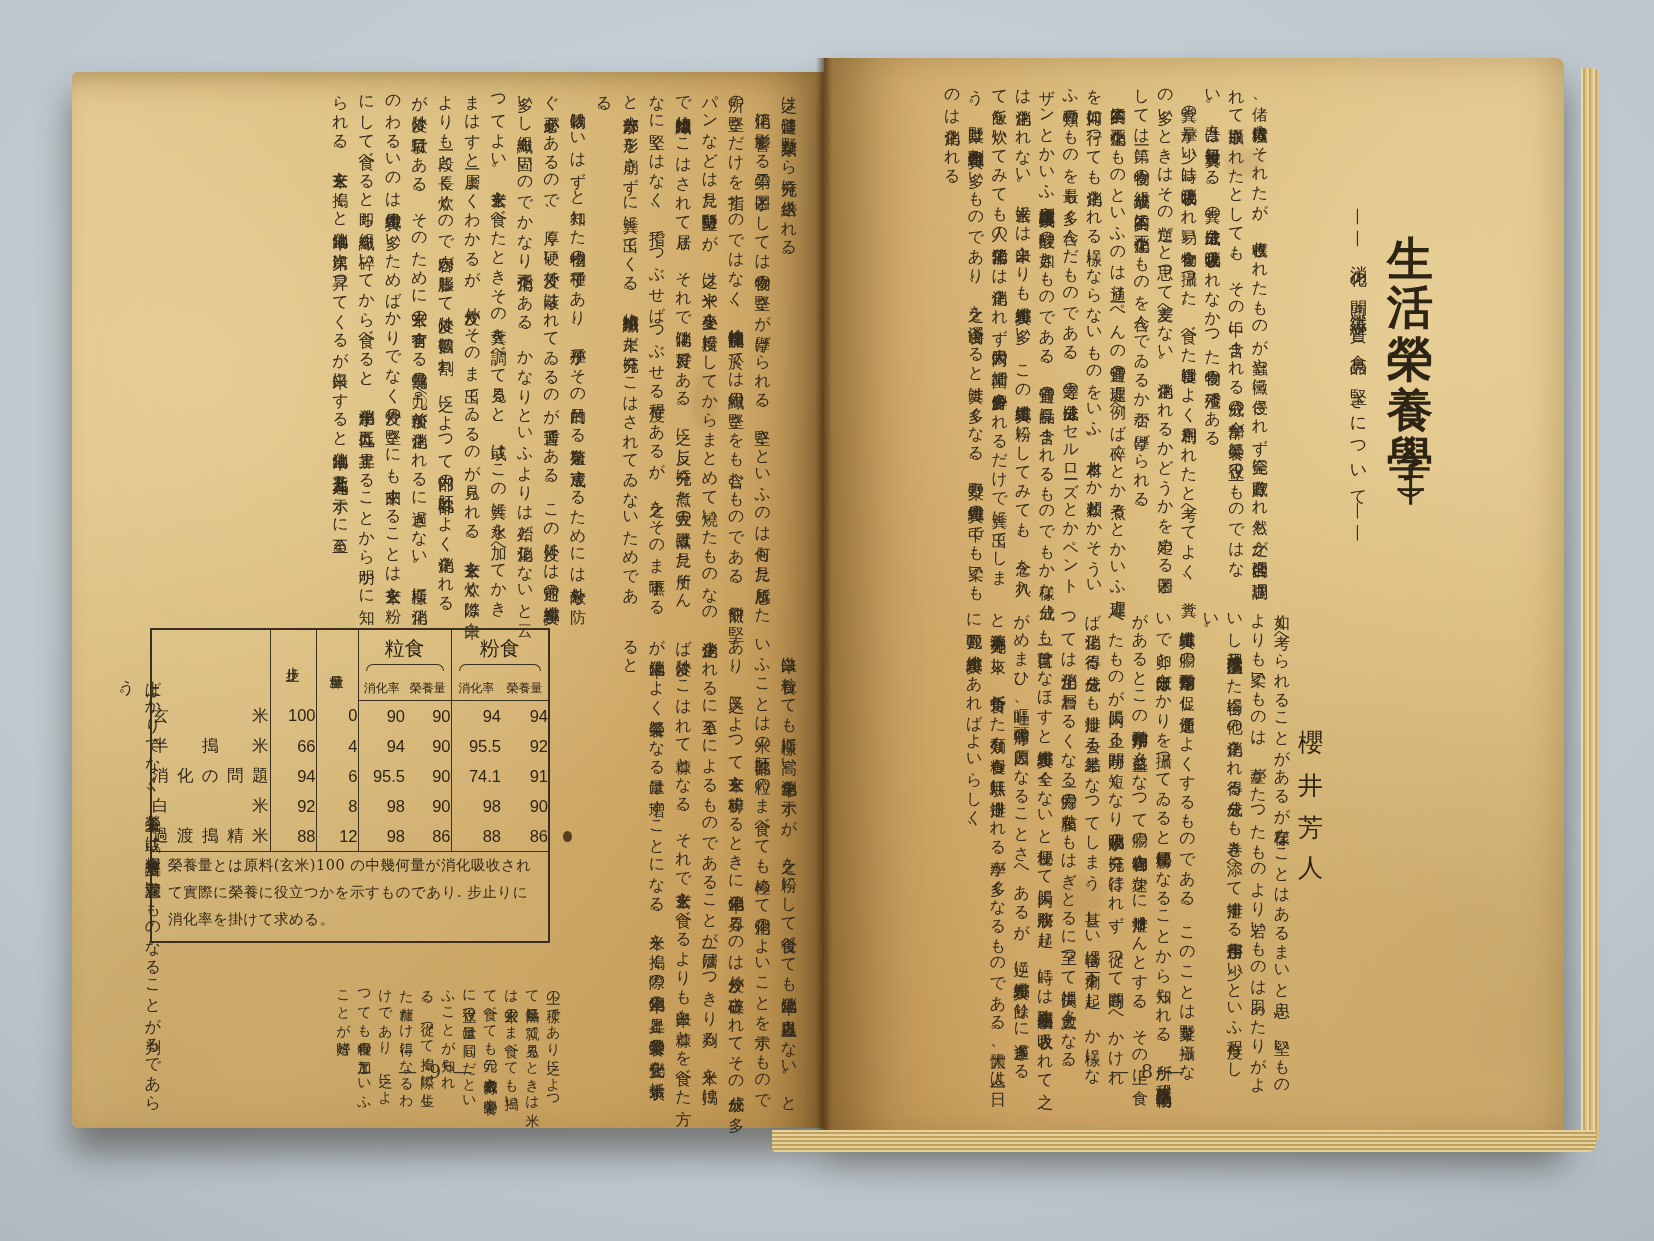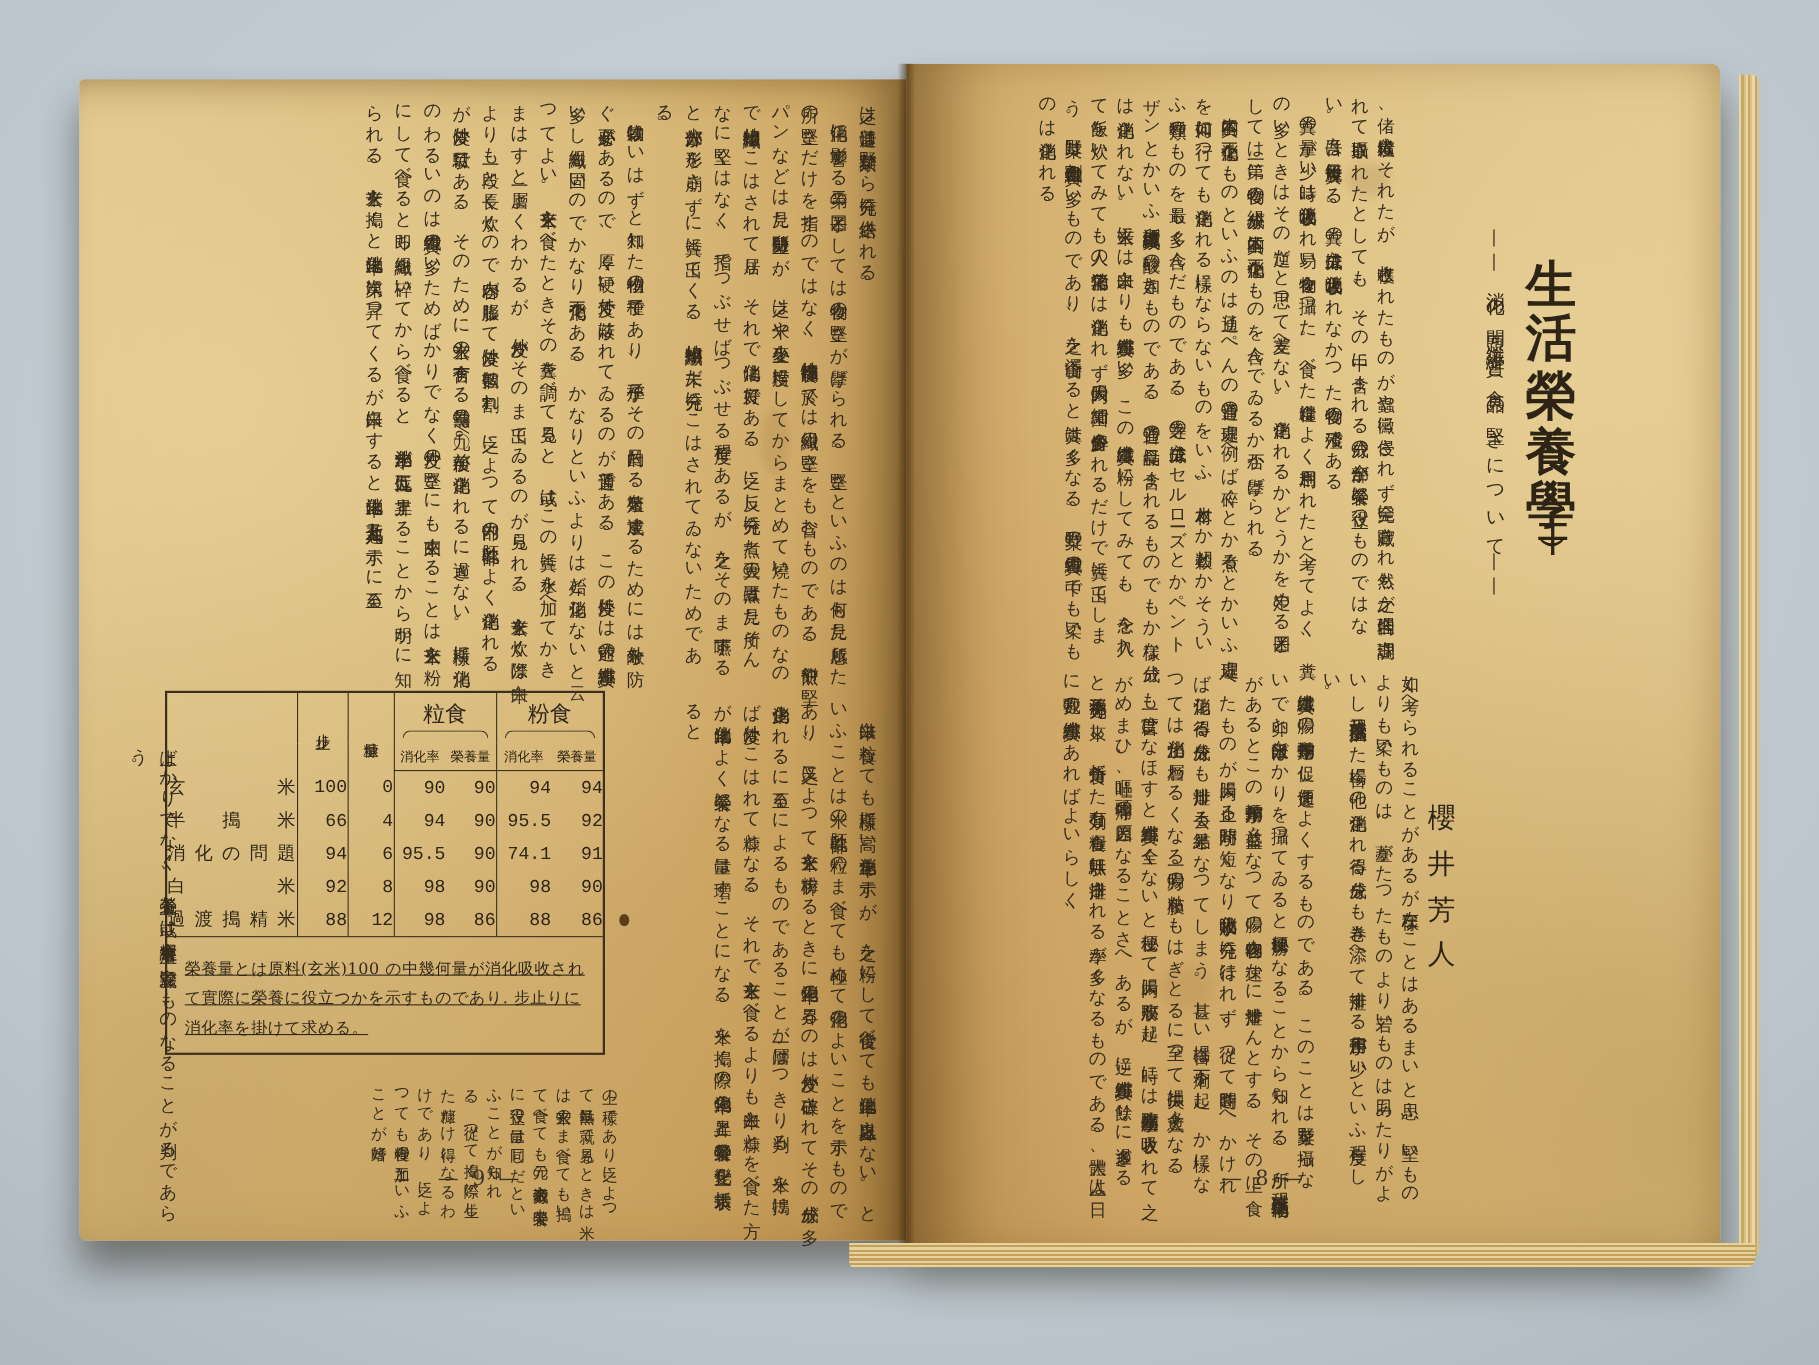--- a/index.html
+++ b/index.html
@@ -70,23 +70,23 @@
   table.rice{border-collapse:collapse;width:100%;color:#2e2516;}
   table.rice th,table.rice td{padding:0;font-weight:normal;}
   .sep{border-left:1.5px solid #3b3020;}
   tr.h1 th{height:46px;vertical-align:middle;}
   th.vh{writing-mode:vertical-rl;font-size:14px;letter-spacing:1px;padding:4px 0;}
   th.grp{font-size:20px;vertical-align:bottom;}
   .brace{display:block;height:6px;margin:2px 7px 0;border:1.5px solid #3b3020;border-bottom:none;border-radius:10px 10px 0 0;}
   tr.h2 th{font-size:12px;height:24px;border-bottom:1.5px solid #3b3020;}
   tr.drow td{height:30px;font-size:16.5px;}
   td.lbl{text-align:justify;text-align-last:justify;padding:0 10px 0 12px;font-size:16px;letter-spacing:1px;margin-top:44px;}
-  td.num{text-align:right;padding-right:12px;font-family:Liberation Mono, monospace;}
-  .tbl-note{border-top:1.5px solid #3b3020;font-size:14.5px;line-height:1.85;padding:16px 12px 9px 16px;
-    letter-spacing:.5px;color:#322818;text-decoration:underline;}
+  td.num{text-align:right;padding-right:12px;font-family:Liberation Sans, sans-serif;}
+  .tbl-note{border-top:1.5px solid #3b3020;font-size:14.5px;line-height:1.85;padding:0 12px 9px 16px;
+    letter-spacing:.5px;color:#322818;}
 
   .pagenum{position:absolute;font-size:19px;letter-spacing:3px;color:#3a3122;font-family:"DejaVu Serif",serif;}
   .lp-pagenum{left:326px;top:988px;}
   .rp-pagenum{left:286px;top:1002px;}
 </style>
 </head>
 <body>
 
 <div class="book">
 

